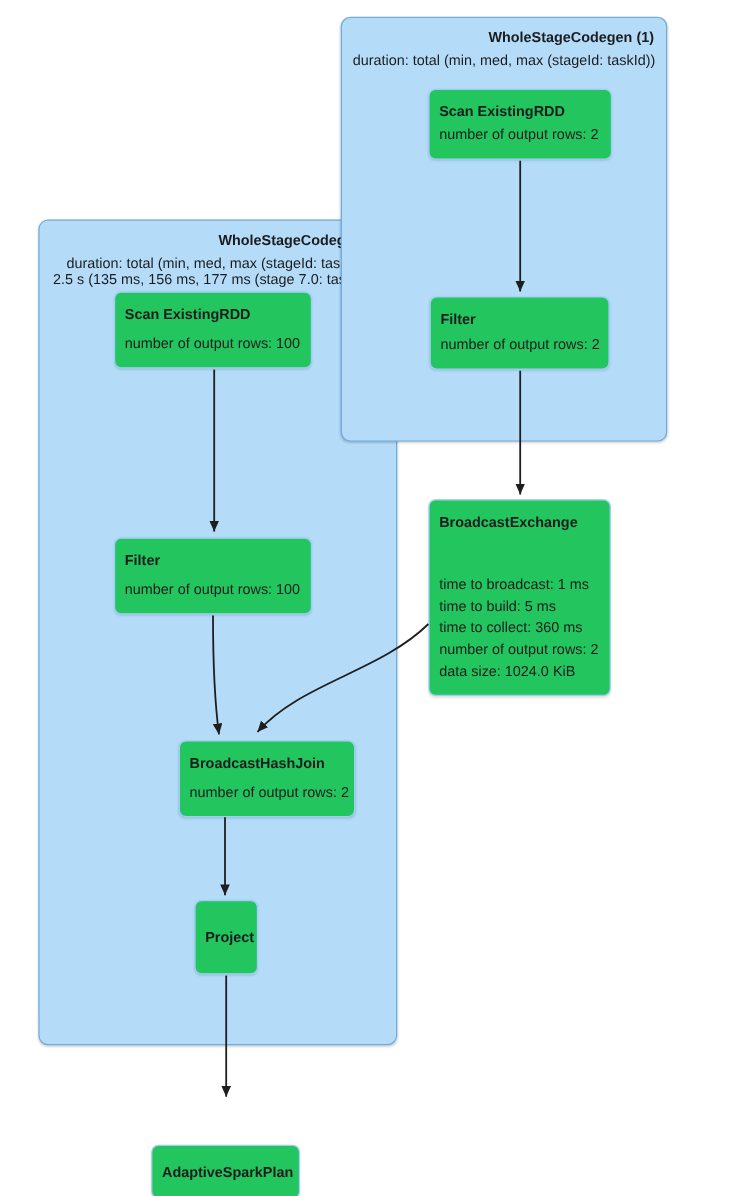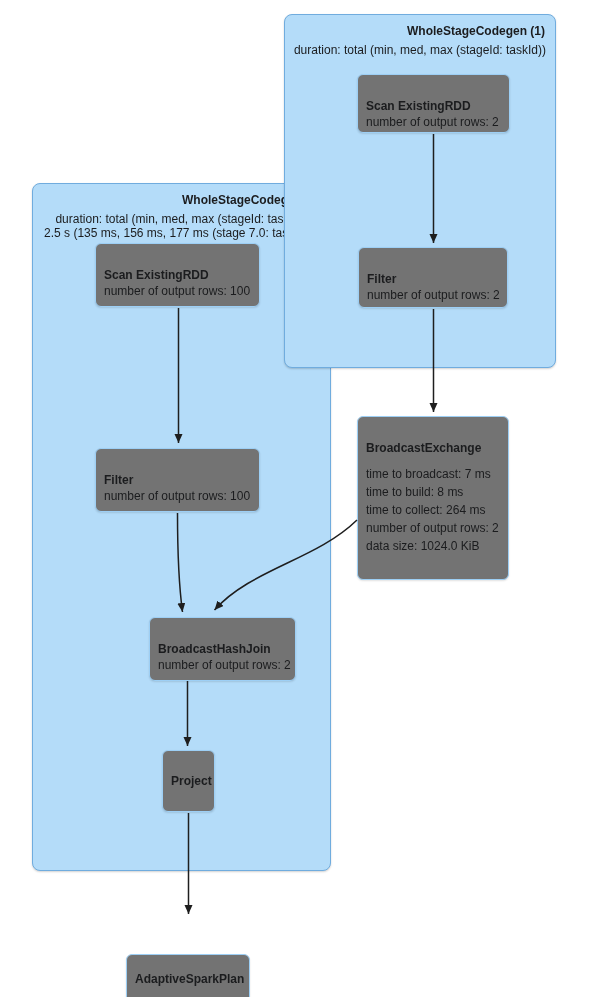--- a/index.html
+++ b/index.html
@@ -14,22 +14,22 @@
   }
   .cluster-title{
     font-weight:bold;font-size:12px;line-height:14px;
     text-align:right;padding:9px 10px 0 0;white-space:nowrap;
   }
   .cluster-duration{
     margin-top:6px;text-align:center;font-size:12px;line-height:13.5px;white-space:nowrap;
   }
   .node{
     position:absolute;box-sizing:border-box;z-index:3;
-    background:#737373;border:1px solid #9dcff5;border-radius:6px;
-    padding:24px 8px;display:flex;flex-direction:column;justify-content:space-between;
+    background:#22c55e;border:1px solid #9dcff5;border-radius:6px;
+    padding:11px 8px;display:flex;flex-direction:column;justify-content:space-between;
     font-size:12px;box-shadow:0 1px 2px rgba(0,0,0,0.12);
   }
   .node.center{justify-content:center;}
   .node .ntitle{font-weight:bold;white-space:nowrap;line-height:14px;}
   .node .metric{white-space:nowrap;line-height:18px;}
   .edges{position:absolute;left:0;top:0;z-index:4;pointer-events:none;}
   #cluster-wsc2{left:32px;top:183px;width:299px;height:688px;z-index:1;}
   #cluster-wsc1{left:284px;top:14px;width:272px;height:354px;z-index:2;}
   #node-scan1{left:357px;top:74px;width:153px;height:59px;}
   #node-filter1{left:358px;top:247px;width:150px;height:61px;}
@@ -66,23 +66,23 @@
   </div>
 
   <div class="node" id="node-filter1">
     <div class="ntitle">Filter</div>
     <div class="metric">number of output rows: 2</div>
   </div>
 
   <div class="node" id="node-bexchange">
     <div class="ntitle">BroadcastExchange</div>
     <div>
-      <div class="metric">time to broadcast: 7 ms</div>
-      <div class="metric">time to build: 8 ms</div>
-      <div class="metric">time to collect: 264 ms</div>
+      <div class="metric">time to broadcast: 1 ms</div>
+      <div class="metric">time to build: 5 ms</div>
+      <div class="metric">time to collect: 360 ms</div>
       <div class="metric">number of output rows: 2</div>
       <div class="metric">data size: 1024.0 KiB</div>
     </div>
   </div>
 
   <div class="node" id="node-scan2">
     <div class="ntitle">Scan ExistingRDD</div>
     <div class="metric">number of output rows: 100</div>
   </div>
 

